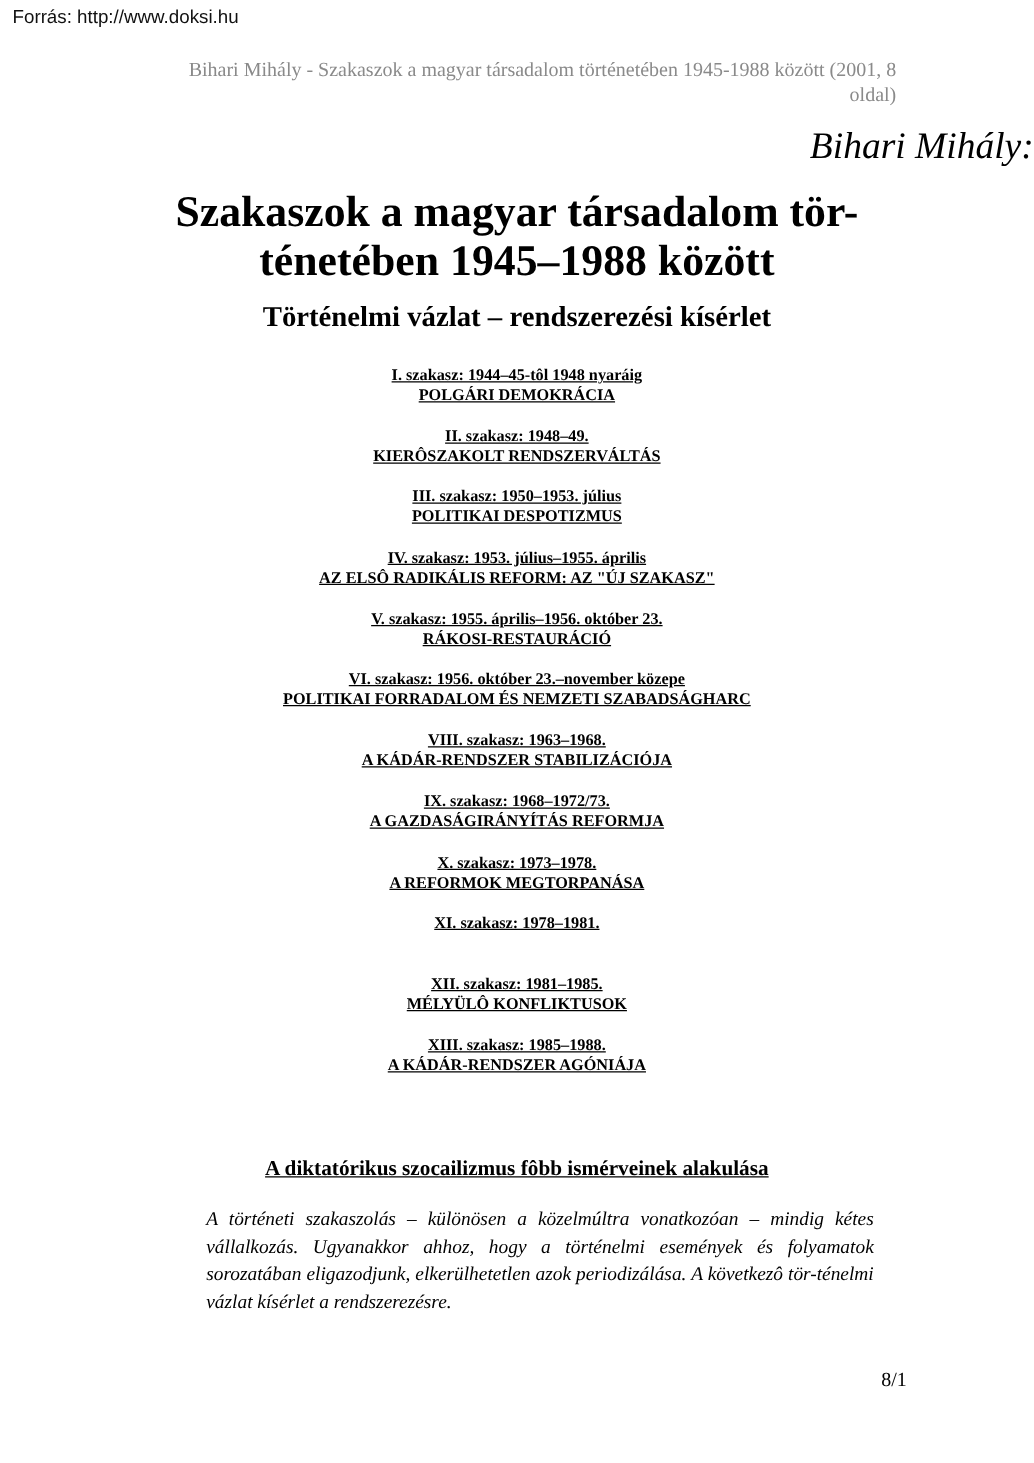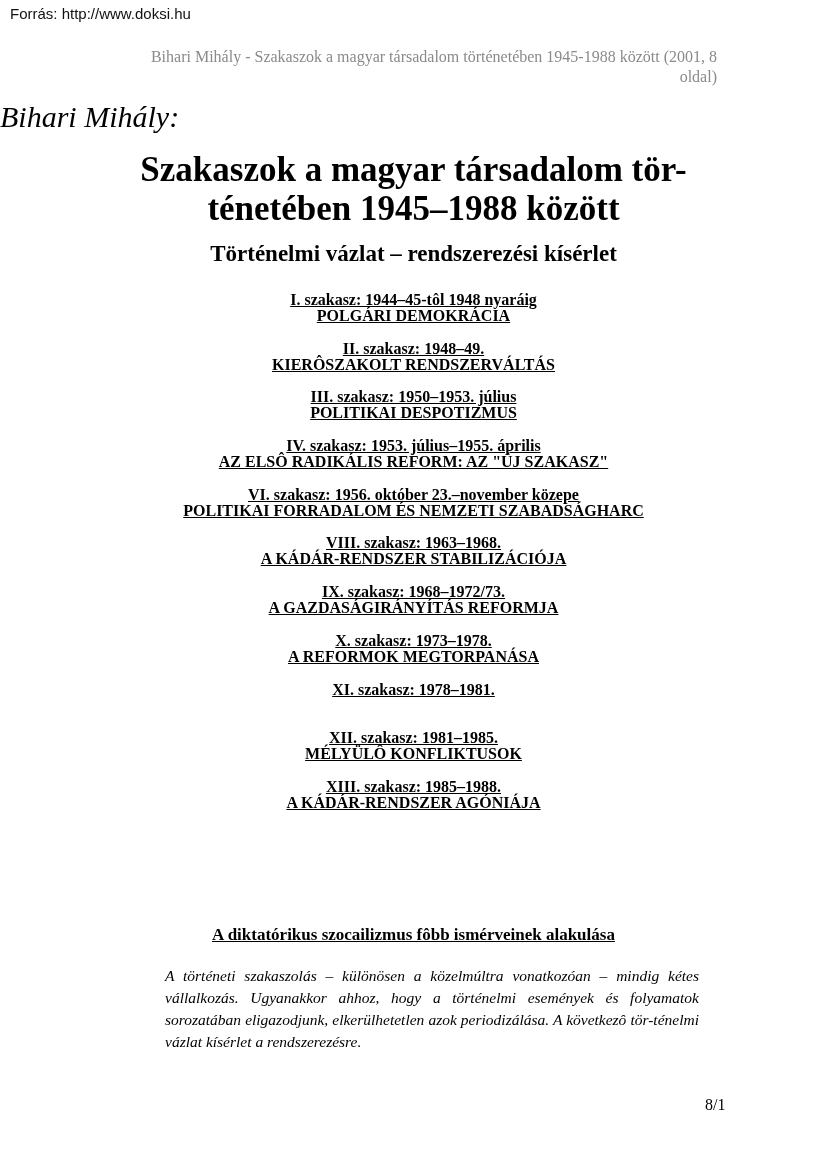--- a/index.html
+++ b/index.html
@@ -9,35 +9,35 @@
     font-family:"Liberation Sans", sans-serif; font-size:15px; color:#111;
   }
   .running-head {
     position:absolute; left:110px; width:607px; top:47px;
     font-family:"Liberation Serif", serif; font-size:16px; line-height:20px;
     color:#8a8a8a; text-align:right;
   }
   .author {
     position:absolute; left:0; width:827px; top:99px;
     font-family:"Liberation Serif", serif; font-style:italic; font-size:30px; line-height:36px;
-    text-align:left;
+    text-align:right;
   }
   .title {
     position:absolute; left:0; width:827px; top:150px;
     font-family:"Liberation Serif", serif; font-weight:bold; font-size:35px; line-height:39px;
     text-align:center;
   }
   .subtitle {
     position:absolute; left:0; width:827px; top:240px;
     font-family:"Liberation Serif", serif; font-weight:bold; font-size:23px; line-height:28px;
     text-align:center;
   }
   .sections {
     position:absolute; left:0; width:827px; top:292px;
-    font-family:"Liberation Serif", serif; font-weight:bold; font-size:16px;
+    font-family:"Liberation Serif", serif; font-weight:bold; font-size:13px;
     text-align:center;
   }
   .section { height:48.7px; }
   .section .line { display:block; line-height:16px; }
   .section .line span { text-decoration:underline; }
   .summary-heading {
     position:absolute; left:0; width:827px; top:927px;
     font-family:"Liberation Serif", serif; font-weight:bold; font-size:17px; line-height:16px;
     text-align:center;
   }
@@ -79,20 +79,24 @@
   </div>
   <div class="section">
     <span class="line"><span>III. szakasz: 1950–1953. július</span></span>
     <span class="line"><span>POLITIKAI DESPOTIZMUS</span></span>
   </div>
   <div class="section">
     <span class="line"><span>IV. szakasz: 1953. július–1955. április</span></span>
     <span class="line"><span>AZ ELSÔ RADIKÁLIS REFORM: AZ "ÚJ SZAKASZ"</span></span>
   </div>
   <div class="section">
+    <span class="line"><span>V. szakasz: 1955. április–1956. október 23.</span></span>
+    <span class="line"><span>RÁKOSI-RESTAURÁCIÓ</span></span>
+  </div>
+  <div class="section">
     <span class="line"><span>VI. szakasz: 1956. október 23.–november közepe</span></span>
     <span class="line"><span>POLITIKAI FORRADALOM ÉS NEMZETI SZABADSÁGHARC</span></span>
   </div>
   <div class="section">
     <span class="line"><span>VIII. szakasz: 1963–1968.</span></span>
     <span class="line"><span>A KÁDÁR-RENDSZER STABILIZÁCIÓJA</span></span>
   </div>
   <div class="section">
     <span class="line"><span>IX. szakasz: 1968–1972/73.</span></span>
     <span class="line"><span>A GAZDASÁGIRÁNYÍTÁS REFORMJA</span></span>

